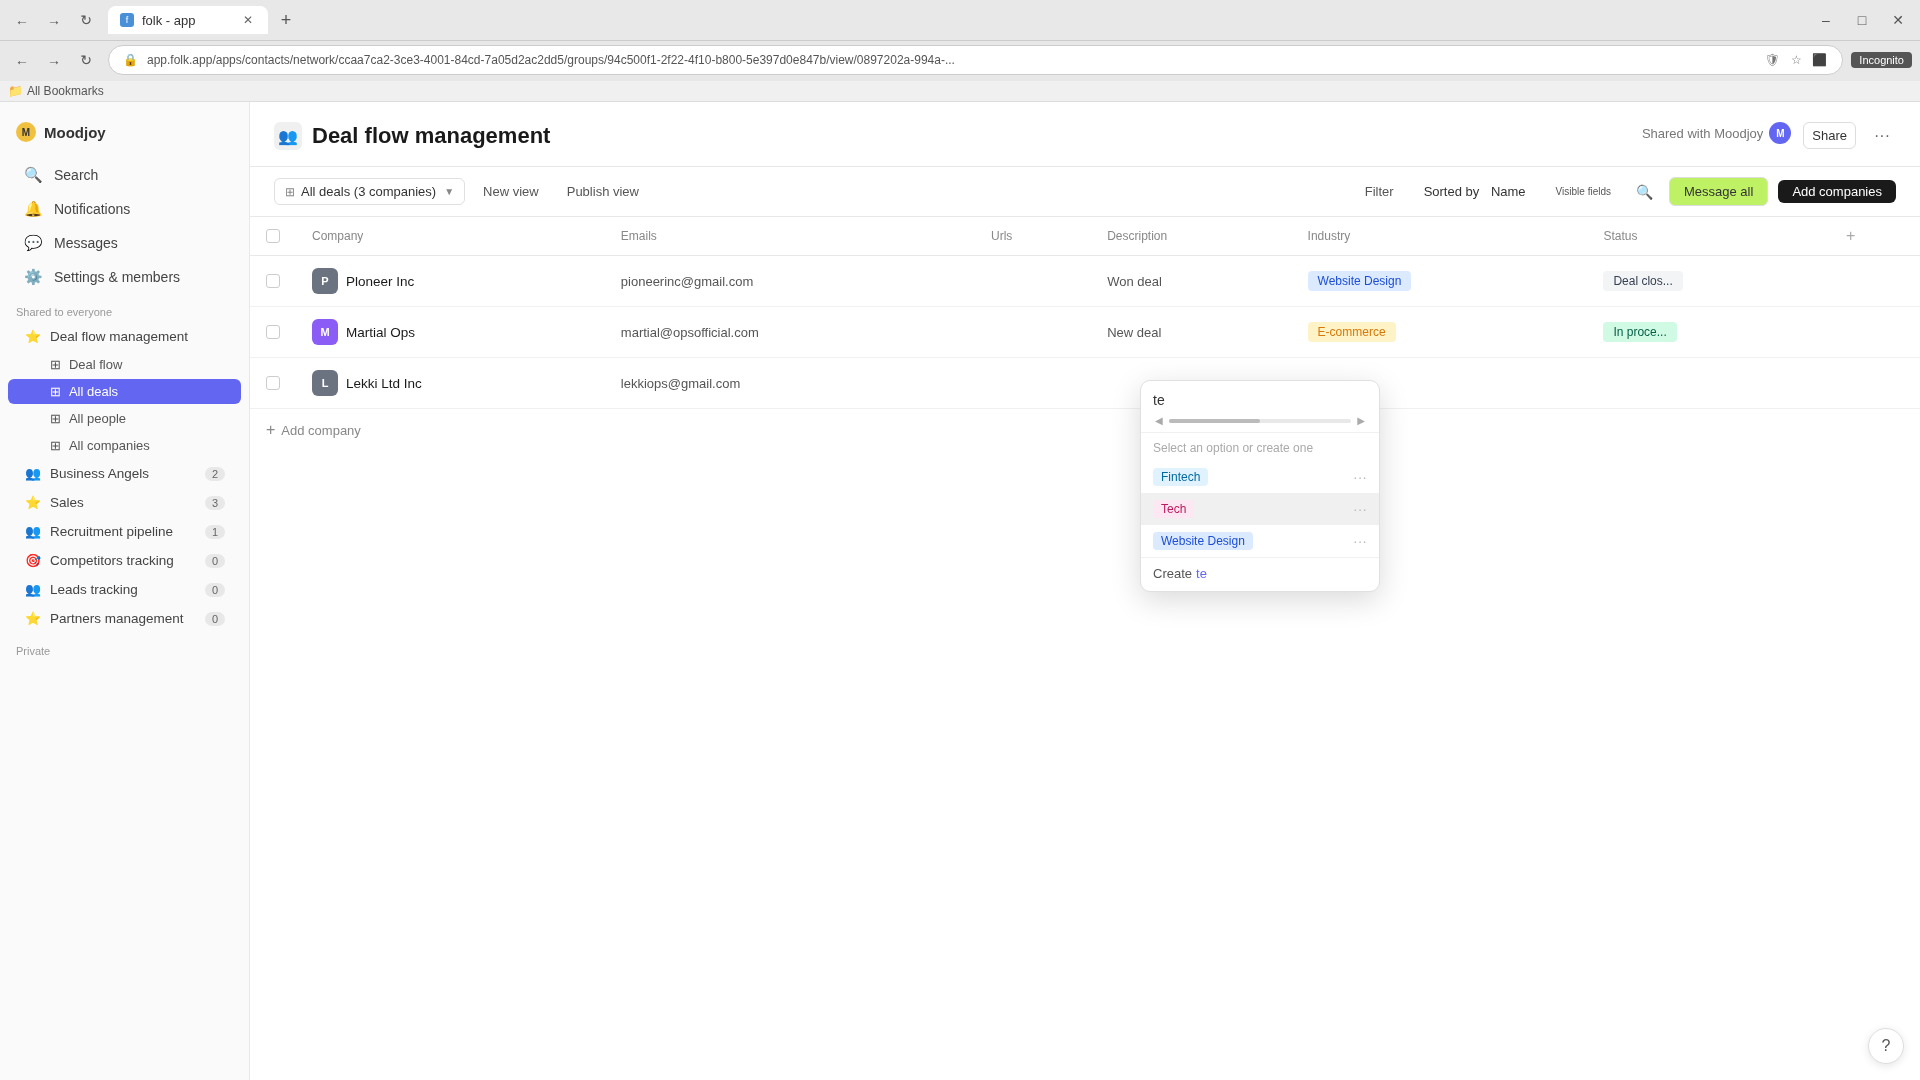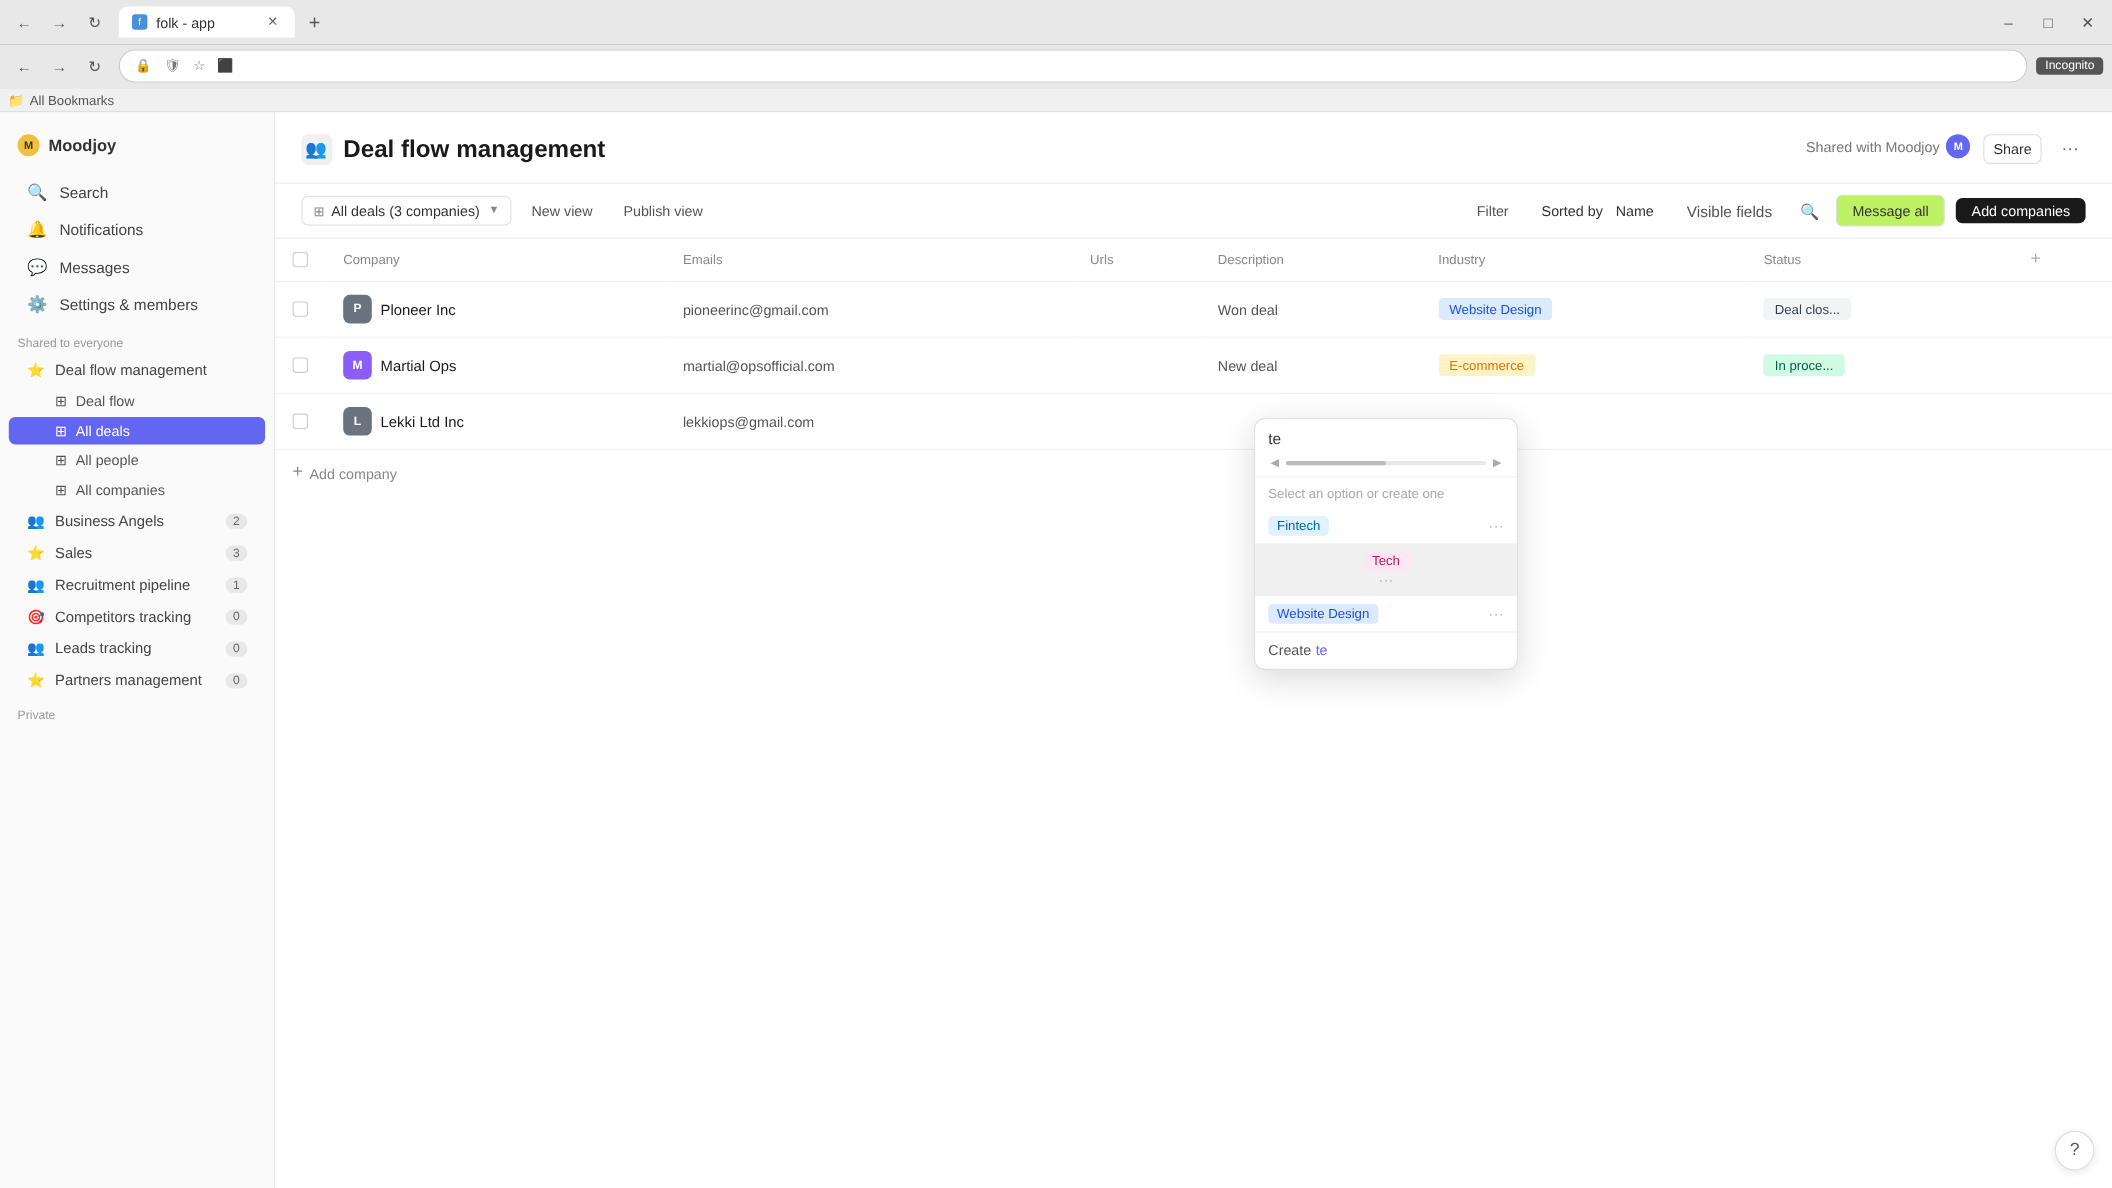--- a/index.html
+++ b/index.html
@@ -56,21 +56,21 @@
     .toolbar { padding: 10px 24px; display: flex; align-items: center; gap: 10px; border-bottom: 1px solid #e8e8e8; }
     .toolbar-left { display: flex; align-items: center; gap: 8px; }
     .view-selector { display: flex; align-items: center; gap: 6px; font-size: 13px; color: #333; background: white; border: 1px solid #e0e0e0; border-radius: 6px; padding: 5px 10px; cursor: pointer; }
     .view-icon { font-size: 12px; color: #888; }
     .chevron-down { font-size: 10px; color: #888; margin-left: 2px; }
     .toolbar-btn { border: none; background: none; padding: 5px 10px; font-size: 13px; color: #555; cursor: pointer; border-radius: 6px; }
     .toolbar-spacer { flex: 1; }
     .filter-btn { border: none; background: none; padding: 5px 10px; font-size: 13px; color: #555; cursor: pointer; border-radius: 6px; display: flex; align-items: center; gap: 4px; }
     .sorted-by { font-size: 13px; color: #333; padding: 5px 10px; display: flex; align-items: center; gap: 4px; }
     .sorted-name { font-weight: 500; }
-    .visible-fields-btn { border: none; background: none; padding: 5px 10px; font-size: 14px; color: #555; cursor: pointer; border-radius: 6px; }
+    .visible-fields-btn { border: none; background: none; padding: 5px 10px; font-size: 10px; color: #555; cursor: pointer; border-radius: 6px; }
     .search-icon-btn { width: 28px; height: 28px; border: none; background: none; cursor: pointer; color: #666; font-size: 14px; display: flex; align-items: center; justify-content: center; border-radius: 4px; }
     .message-all-btn { background: #bef264; border: 1px solid #ddd; border-radius: 6px; padding: 6px 14px; font-size: 13px; cursor: pointer; color: #333; font-weight: 500; }
     .add-companies-btn { background: #1a1a1a; color: white; border: none; border-radius: 6px; padding: 4px 14px; font-size: 13px; cursor: pointer; font-weight: 500; }
 
     
     .table-container { flex: 1; overflow: auto; }
     table { width: 100%; border-collapse: collapse; }
     thead th { padding: 10px 16px; font-size: 12px; font-weight: 500; color: #888; border-bottom: 1px solid #e8e8e8; text-align: left; background: white; position: sticky; top: 0; white-space: nowrap; }
     thead th:first-child { width: 40px; }
     tbody td { padding: 12px 16px; font-size: 13.5px; color: #333; border-bottom: 1px solid #f0f0f0; vertical-align: middle; }
@@ -95,21 +95,21 @@
     .checkbox { width: 14px; height: 14px; border: 1.5px solid #ccc; border-radius: 3px; cursor: pointer; }
     .dropdown-popup { position: absolute; background: white; border: 1px solid #e0e0e0; border-radius: 10px; box-shadow: 0 8px 30px rgba(0,0,0,0.15); width: 240px; z-index: 200; top: 380px; left: 1140px; }
     .dropdown-search-row { padding: 10px 12px 6px; }
     .dropdown-search-input { width: 100%; border: none; outline: none; font-size: 14px; color: #333; background: transparent; }
     .dropdown-scrollbar-row { padding: 0 12px 6px; }
     .dropdown-scrollbar-track { height: 4px; background: #e8e8e8; border-radius: 2px; position: relative; }
     .dropdown-scrollbar-thumb { height: 4px; background: #bbb; border-radius: 2px; width: 50%; }
     .dropdown-divider { border: none; border-top: 1px solid #f0f0f0; margin: 0; }
     .dropdown-hint { padding: 8px 12px 6px; font-size: 12px; color: #aaa; }
     .dropdown-option { padding: 7px 12px; display: flex; align-items: center; justify-content: space-between; cursor: pointer; font-size: 13px; }
-    .dropdown-option.hovered { background: #f0f0f0; flex-direction: column; }
+    .dropdown-option.hovered { background: #f0f0f0; }
     .option-tag { display: inline-block; padding: 2px 8px; border-radius: 4px; font-size: 12px; font-weight: 500; }
     .option-tag-fintech { background: #e0f2fe; color: #0369a1; }
     .option-tag-tech { background: #fce7f3; color: #be185d; }
     .option-tag-website { background: #dbeafe; color: #1d4ed8; }
     .option-dots { color: #bbb; font-size: 14px; cursor: pointer; }
     .dropdown-create { padding: 8px 12px 10px; font-size: 13px; color: #555; cursor: pointer; display: flex; align-items: center; gap: 4px; }
     .dropdown-create-highlight { color: #6366f1; font-weight: 500; }
 
     
     .help-btn { position: fixed; bottom: 16px; right: 16px; width: 36px; height: 36px; background: white; border: 1px solid #ddd; border-radius: 50%; display: flex; align-items: center; justify-content: center; font-size: 16px; color: #555; cursor: pointer; box-shadow: 0 2px 8px rgba(0,0,0,0.1); }
@@ -143,20 +143,21 @@
 </div>
 
 <div class="address-bar-row">
   <div class="browser-controls">
     <button class="browser-btn">←</button>
     <button class="browser-btn">→</button>
     <button class="browser-btn">↻</button>
   </div>
   <div class="address-bar">
     <span class="addr-icon">🔒</span>
+    <span class="address-bar-url">app.folk.app/apps/contacts/network/ccaa7ca2-3ce3-4001-84cd-7a05d2ac2dd5/groups/94c500f1-2f22-4f10-b800-5e397d0e847b/view/0897202a-994a-...</span>
     <div class="address-bar-icons">
       <span class="addr-icon">🛡</span>
       <span class="addr-icon">☆</span>
       <span class="addr-icon">⬛</span>
     </div>
   </div>
   <div style="display:flex;align-items:center;gap:6px;">
     <span class="incognito-badge">Incognito</span>
   </div>
 </div>

